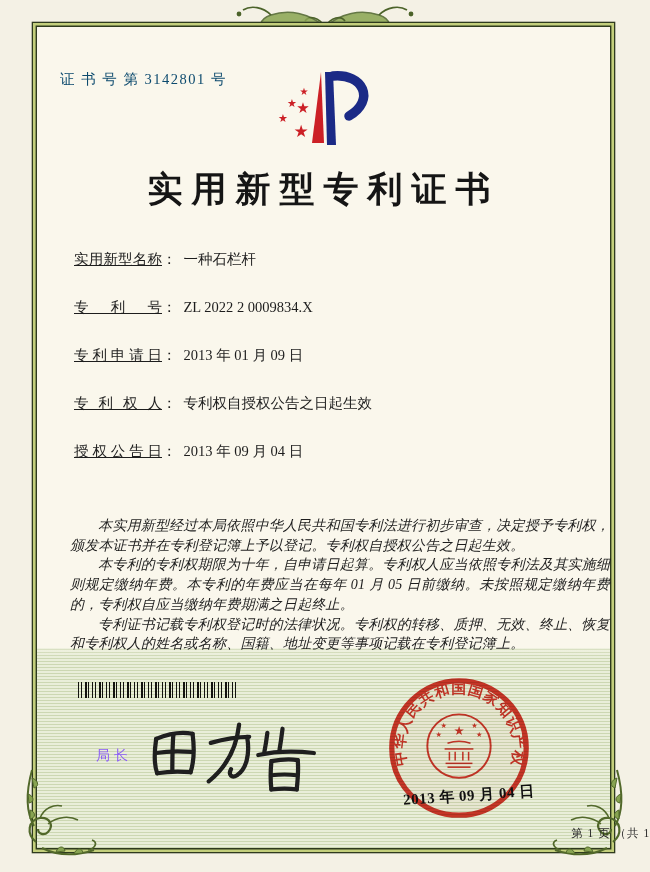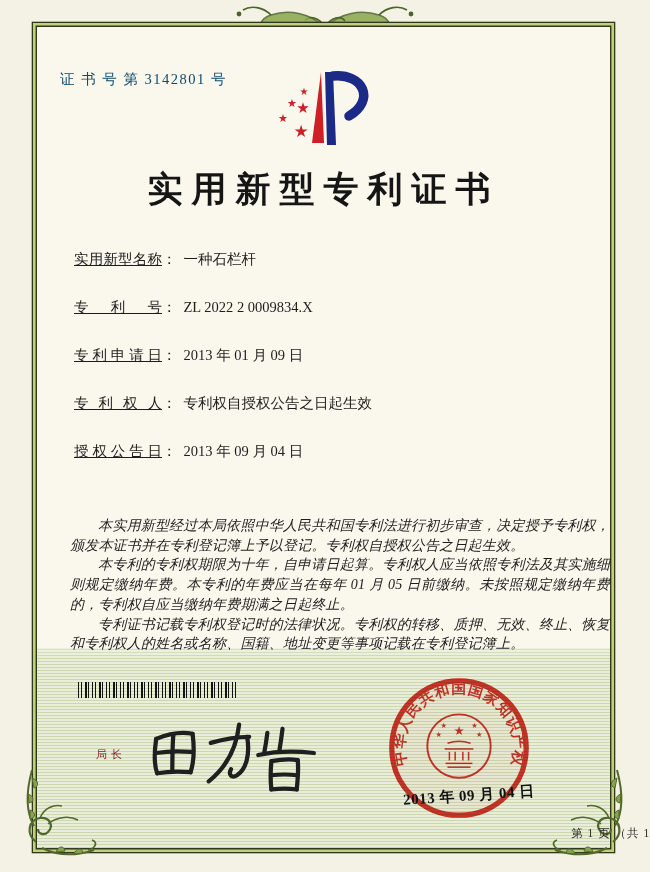--- a/index.html
+++ b/index.html
@@ -22,21 +22,21 @@
   .field-row{font-size:14.5px;color:#1d1d1d;line-height:18px;white-space:nowrap;}
   .f-label{display:inline-block;width:88px;text-align:justify;text-align-last:justify;text-decoration:underline;}
   .f-colon{margin-right:7px;}
   .body-text{position:absolute;left:70px;top:516px;width:540px;font-size:14px;line-height:19.7px;
          color:#1d1d1d;text-align:justify;letter-spacing:0.2px;}
   .body-text p{margin:0;text-indent:2em;font-style:italic;}
   .barcode{position:absolute;left:78px;top:682px;width:158px;height:16px;mix-blend-mode:multiply;
          background:repeating-linear-gradient(90deg,#141414 0 1.5px,rgba(0,0,0,0) 1.5px 3px,
          #141414 3px 3.8px,rgba(0,0,0,0) 3.8px 6.6px,#141414 6.6px 9px,rgba(0,0,0,0) 9px 10.4px,
          #141414 10.4px 11.2px,rgba(0,0,0,0) 11.2px 14px);}
-  .director{position:absolute;left:96px;top:747px;font-size:11px;letter-spacing:4px;color:#7f1d1d;}
+  .director{position:absolute;left:96px;top:747px;font-size:14px;letter-spacing:4px;color:#8b5cf6;}
   .sig{position:absolute;left:142px;top:708px;width:182px;height:90px;}
   .seal{position:absolute;left:387px;top:676px;width:144px;height:144px;mix-blend-mode:multiply;opacity:.93;}
   .seal-date{position:absolute;left:403px;top:786px;width:140px;font-size:15px;font-weight:700;
          letter-spacing:0.5px;color:#111;transform:rotate(-4deg);white-space:nowrap;}
   .footer{position:absolute;left:33px;top:826px;width:646px;text-align:right;font-size:11.5px;
          letter-spacing:1px;color:#2a2a2a;}
   .tax-stamp{position:absolute;left:512px;top:36px;width:88px;height:88px;transform:rotate(-14deg);
          mix-blend-mode:multiply;opacity:.92;}
   .ornament-top{position:absolute;left:155px;top:1px;width:340px;height:54px;}
   .flourish{position:absolute;width:85px;height:95px;}

